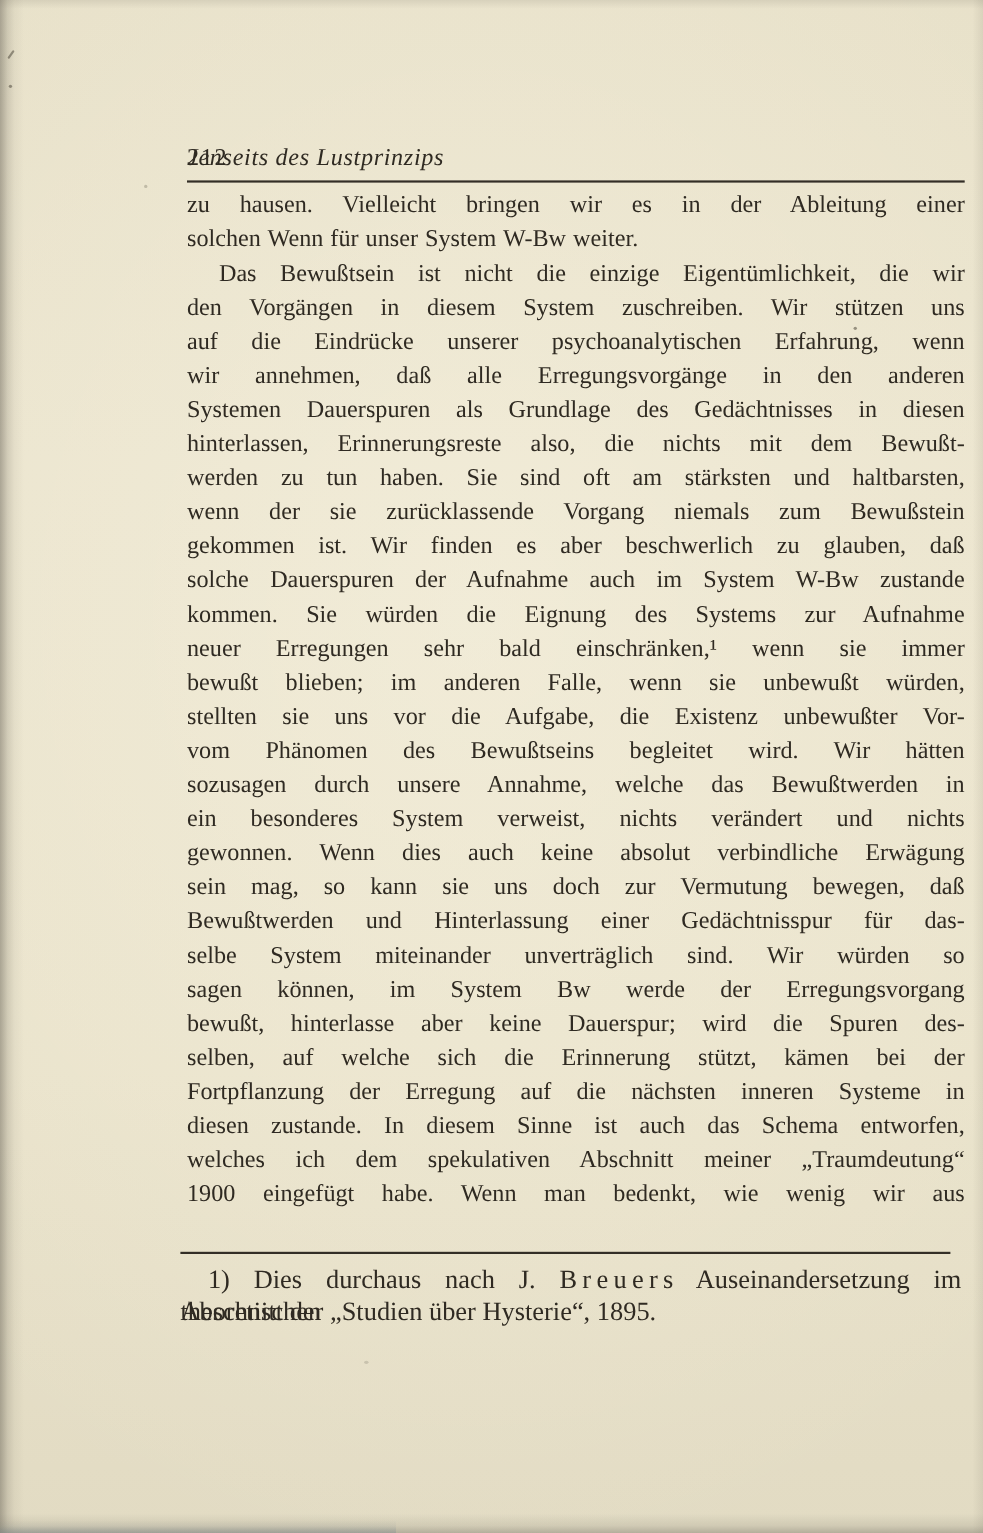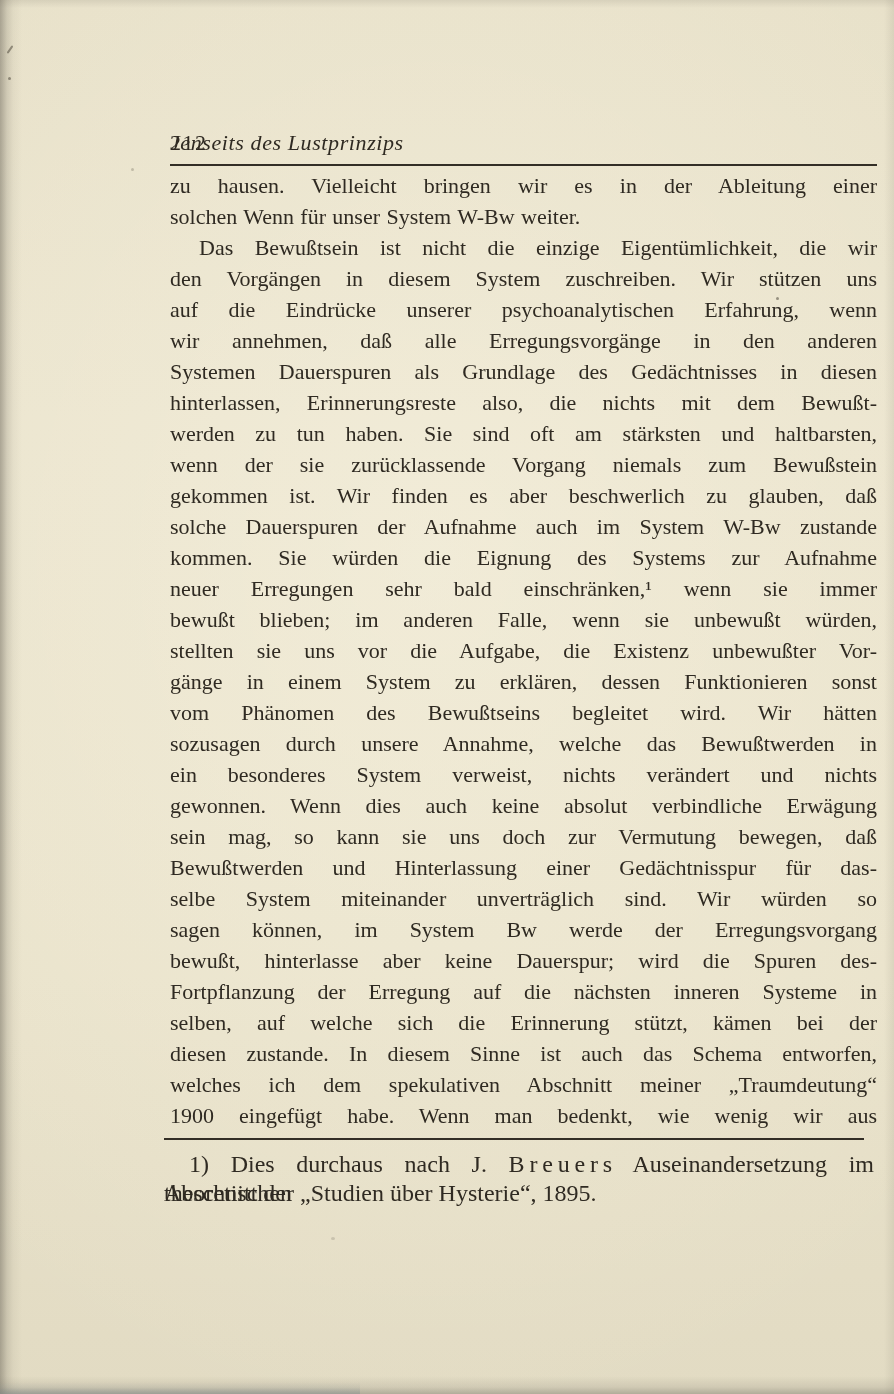--- a/index.html
+++ b/index.html
@@ -137,32 +137,31 @@
     <div class="line">Systemen Dauerspuren als Grundlage des Gedächtnisses in diesen</div>
     <div class="line">hinterlassen, Erinnerungsreste also, die nichts mit dem Bewußt-</div>
     <div class="line">werden zu tun haben. Sie sind oft am stärksten und haltbarsten,</div>
     <div class="line">wenn der sie zurücklassende Vorgang niemals zum Bewußstein</div>
     <div class="line">gekommen ist. Wir finden es aber beschwerlich zu glauben, daß</div>
     <div class="line"><span>solche Dauerspuren der Aufnahme auch im System </span><span class="it">W-Bw</span><span> zustande</span></div>
     <div class="line">kommen.  Sie würden die Eignung des Systems zur Aufnahme</div>
     <div class="line">neuer Erregungen sehr bald einschränken,¹ wenn sie immer</div>
     <div class="line">bewußt blieben; im anderen Falle, wenn sie unbewußt würden,</div>
     <div class="line">stellten sie uns vor die Aufgabe, die Existenz unbewußter Vor-</div>
-    <div class="line">gänge in einem System zu erklären, dessen Funktionieren sonst</div>
     <div class="line">vom Phänomen des Bewußtseins begleitet wird.  Wir hätten</div>
     <div class="line">sozusagen durch unsere Annahme, welche das Bewußtwerden in</div>
     <div class="line">ein besonderes System verweist, nichts verändert und nichts</div>
     <div class="line">gewonnen. Wenn dies auch keine absolut verbindliche Erwägung</div>
     <div class="line">sein mag, so kann sie uns doch zur Vermutung bewegen, daß</div>
     <div class="line">Bewußtwerden und Hinterlassung einer Gedächtnisspur für das-</div>
     <div class="line">selbe System miteinander unverträglich sind.  Wir würden so</div>
     <div class="line"><span>sagen können,  im System </span><span class="it">Bw</span><span> werde der Erregungsvorgang</span></div>
     <div class="line">bewußt, hinterlasse aber keine Dauerspur; wird die Spuren des-</div>
+    <div class="line">selben, auf welche sich die Erinnerung stützt, kämen bei der</div>
     <div class="line">Fortpflanzung der Erregung auf die nächsten inneren Systeme in</div>
-    <div class="line">selben, auf welche sich die Erinnerung stützt, kämen bei der</div>
     <div class="line">diesen zustande. In diesem Sinne ist auch das Schema entworfen,</div>
     <div class="line">welches ich dem spekulativen Abschnitt meiner „Traumdeutung“</div>
     <div class="line">1900 eingefügt habe.  Wenn man bedenkt, wie wenig wir aus</div>
   </div>
 
   <div class="footnote-rule"></div>
 
   <div class="footnote-block">
     <div class="fn-line fn-indent">1) Dies durchaus nach J. B r e u e r s Auseinandersetzung im theoretischen</div>
     <div class="fn-line pend">Abschnitt der „Studien über Hysterie“, 1895.</div>

